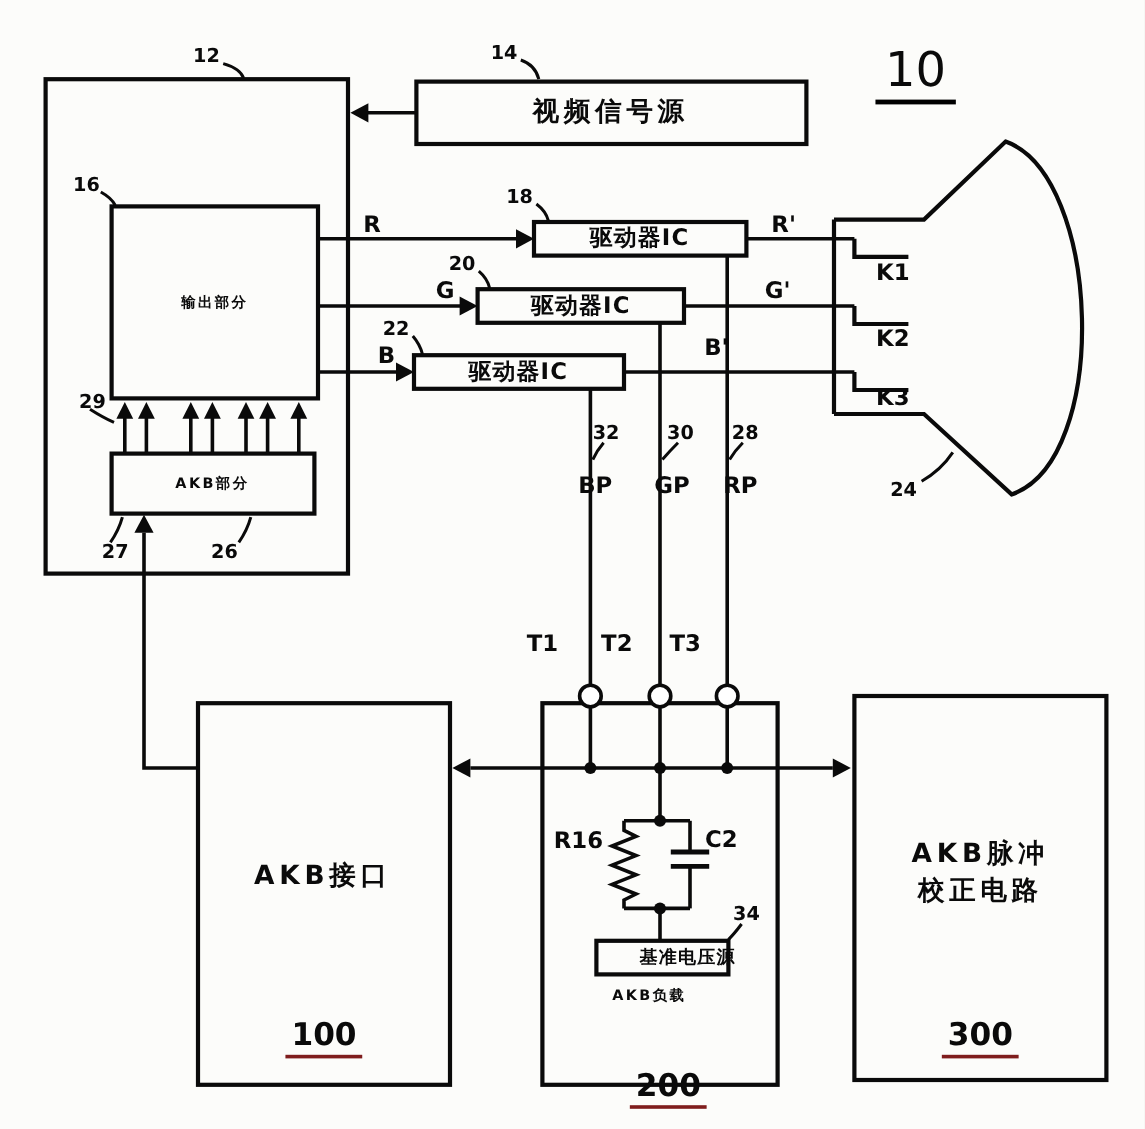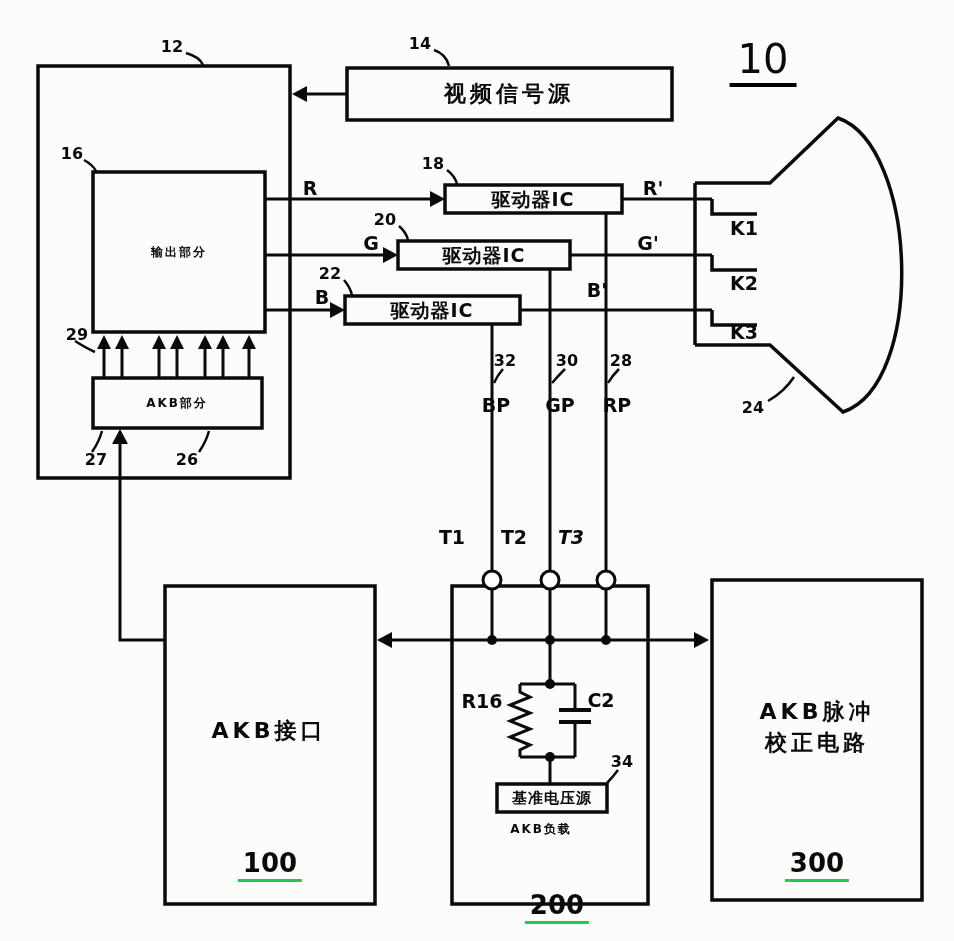--- a/index.html
+++ b/index.html
@@ -8,24 +8,24 @@
     font-family:"DejaVu Sans", sans-serif;color:#000;overflow:hidden;
   }
   svg{position:absolute;left:0;top:0;}
   .lbl{
     position:absolute;transform:translate(-50%,-50%);
     white-space:nowrap;color:#0a0a0a;line-height:1;
   }
   .cjk{font-size:22px;font-weight:700;letter-spacing:4px;}
   .cjk-m{font-size:12px;font-weight:700;letter-spacing:2px;}
   .drv{font-size:19px;font-weight:700;letter-spacing:1px;}
-  .small{font-size:15px;font-weight:700;letter-spacing:1px;}
+  .small{font-size:15px;font-weight:700;letter-spacing:1px;margin-left:21px;}
   .sig{font-size:19px;font-weight:700;}
   .ref{font-size:16px;font-weight:700;}
-  .num{font-size:26px;font-weight:700;border-bottom:3px solid #22c55e;padding:0 5px 3px;}
+  .num{font-size:26px;font-weight:700;border-bottom:3px solid #7f1d1d;padding:0 5px 3px;}
   .big{font-size:40px;font-weight:400;border-bottom:4px solid #000;padding:0 8px 4px;}
 </style>
 </head>
 <body>
 
 <div class="stage">
 
   <svg width="954" height="941" viewBox="0 0 954 941">
 
     <g fill="none" stroke="#0a0a0a" stroke-width="3.5">
@@ -185,21 +185,21 @@
 
   <div class="lbl ref" style="left:505px;top:361px;text-align:center;">32</div>
   <div class="lbl ref" style="left:567px;top:361px;">30</div>
   <div class="lbl ref" style="left:621px;top:361px;">28</div>
   <div class="lbl sig" style="left:496px;top:405px;text-align:right;">BP</div>
   <div class="lbl sig" style="left:560px;top:405px;">GP</div>
   <div class="lbl sig" style="left:617px;top:405px;">RP</div>
 
   <div class="lbl sig" style="left:452px;top:537px;">T1</div>
   <div class="lbl sig" style="left:514px;top:537px;">T2</div>
-  <div class="lbl sig" style="left:571px;top:537px;font-style:italic;">T3</div>
+  <div class="lbl sig" style="left:571px;top:537px;">T3</div>
 
   <div class="lbl cjk" style="left:269px;top:731px;">AKB接口</div>
   <div class="lbl num" style="left:270px;top:866px;">100</div>
 
   <div class="lbl sig" style="left:482px;top:701px;">R16</div>
   <div class="lbl sig" style="left:601px;top:700px;">C2</div>
   <div class="lbl ref" style="left:622px;top:762px;">34</div>
   <div class="lbl small" style="left:552px;top:798px;">基准电压源</div>
   <div class="lbl cjk-m" style="left:541px;top:829px;">AKB负载</div>
   <div class="lbl num" style="left:557px;top:866px;margin-top:42px;">200</div>

